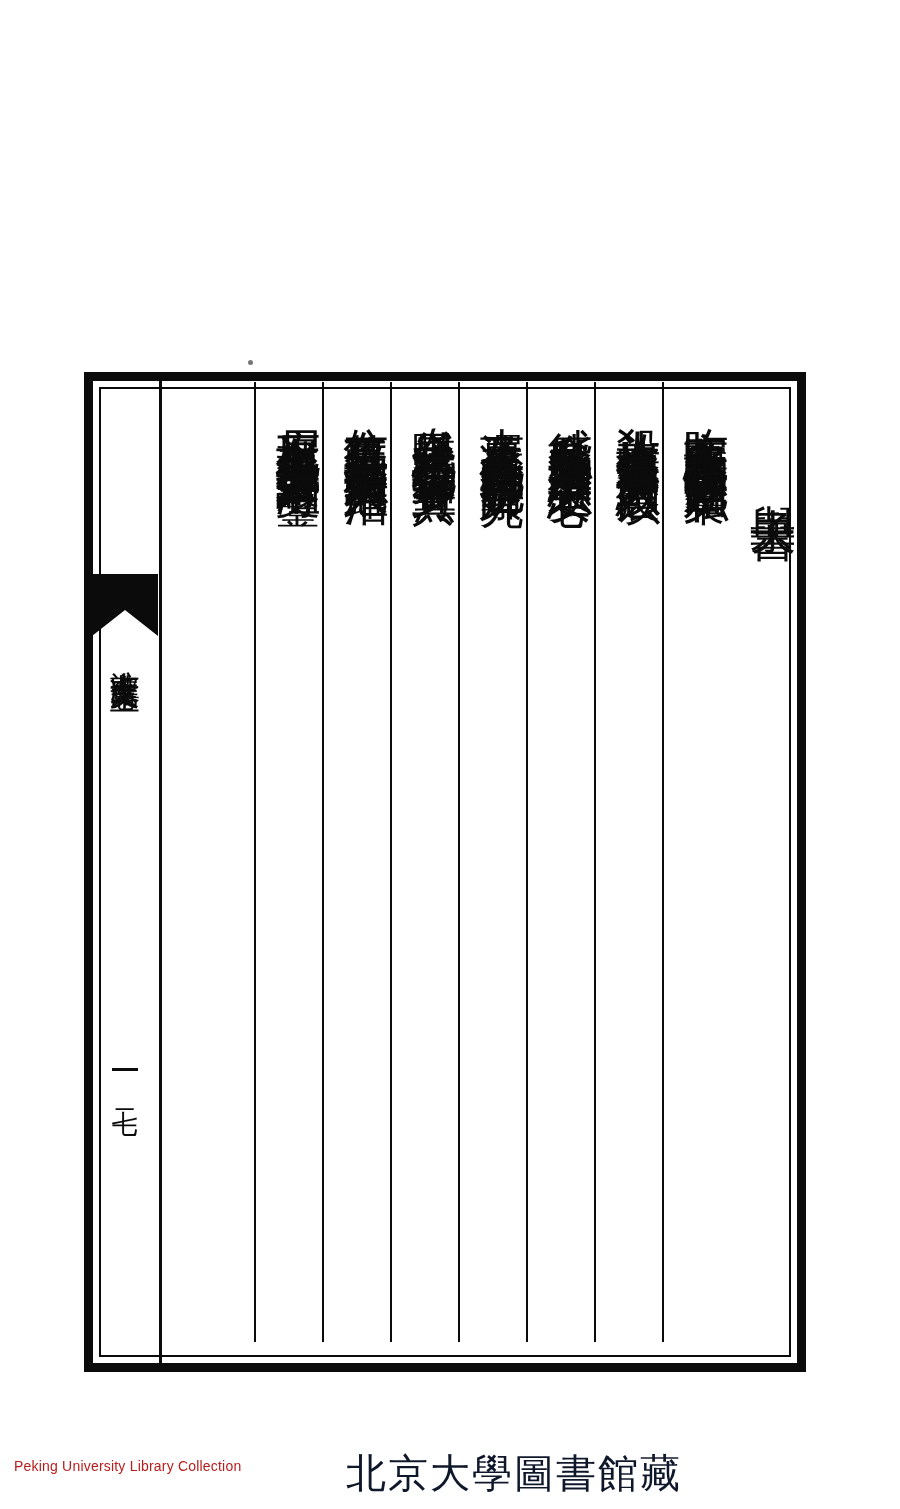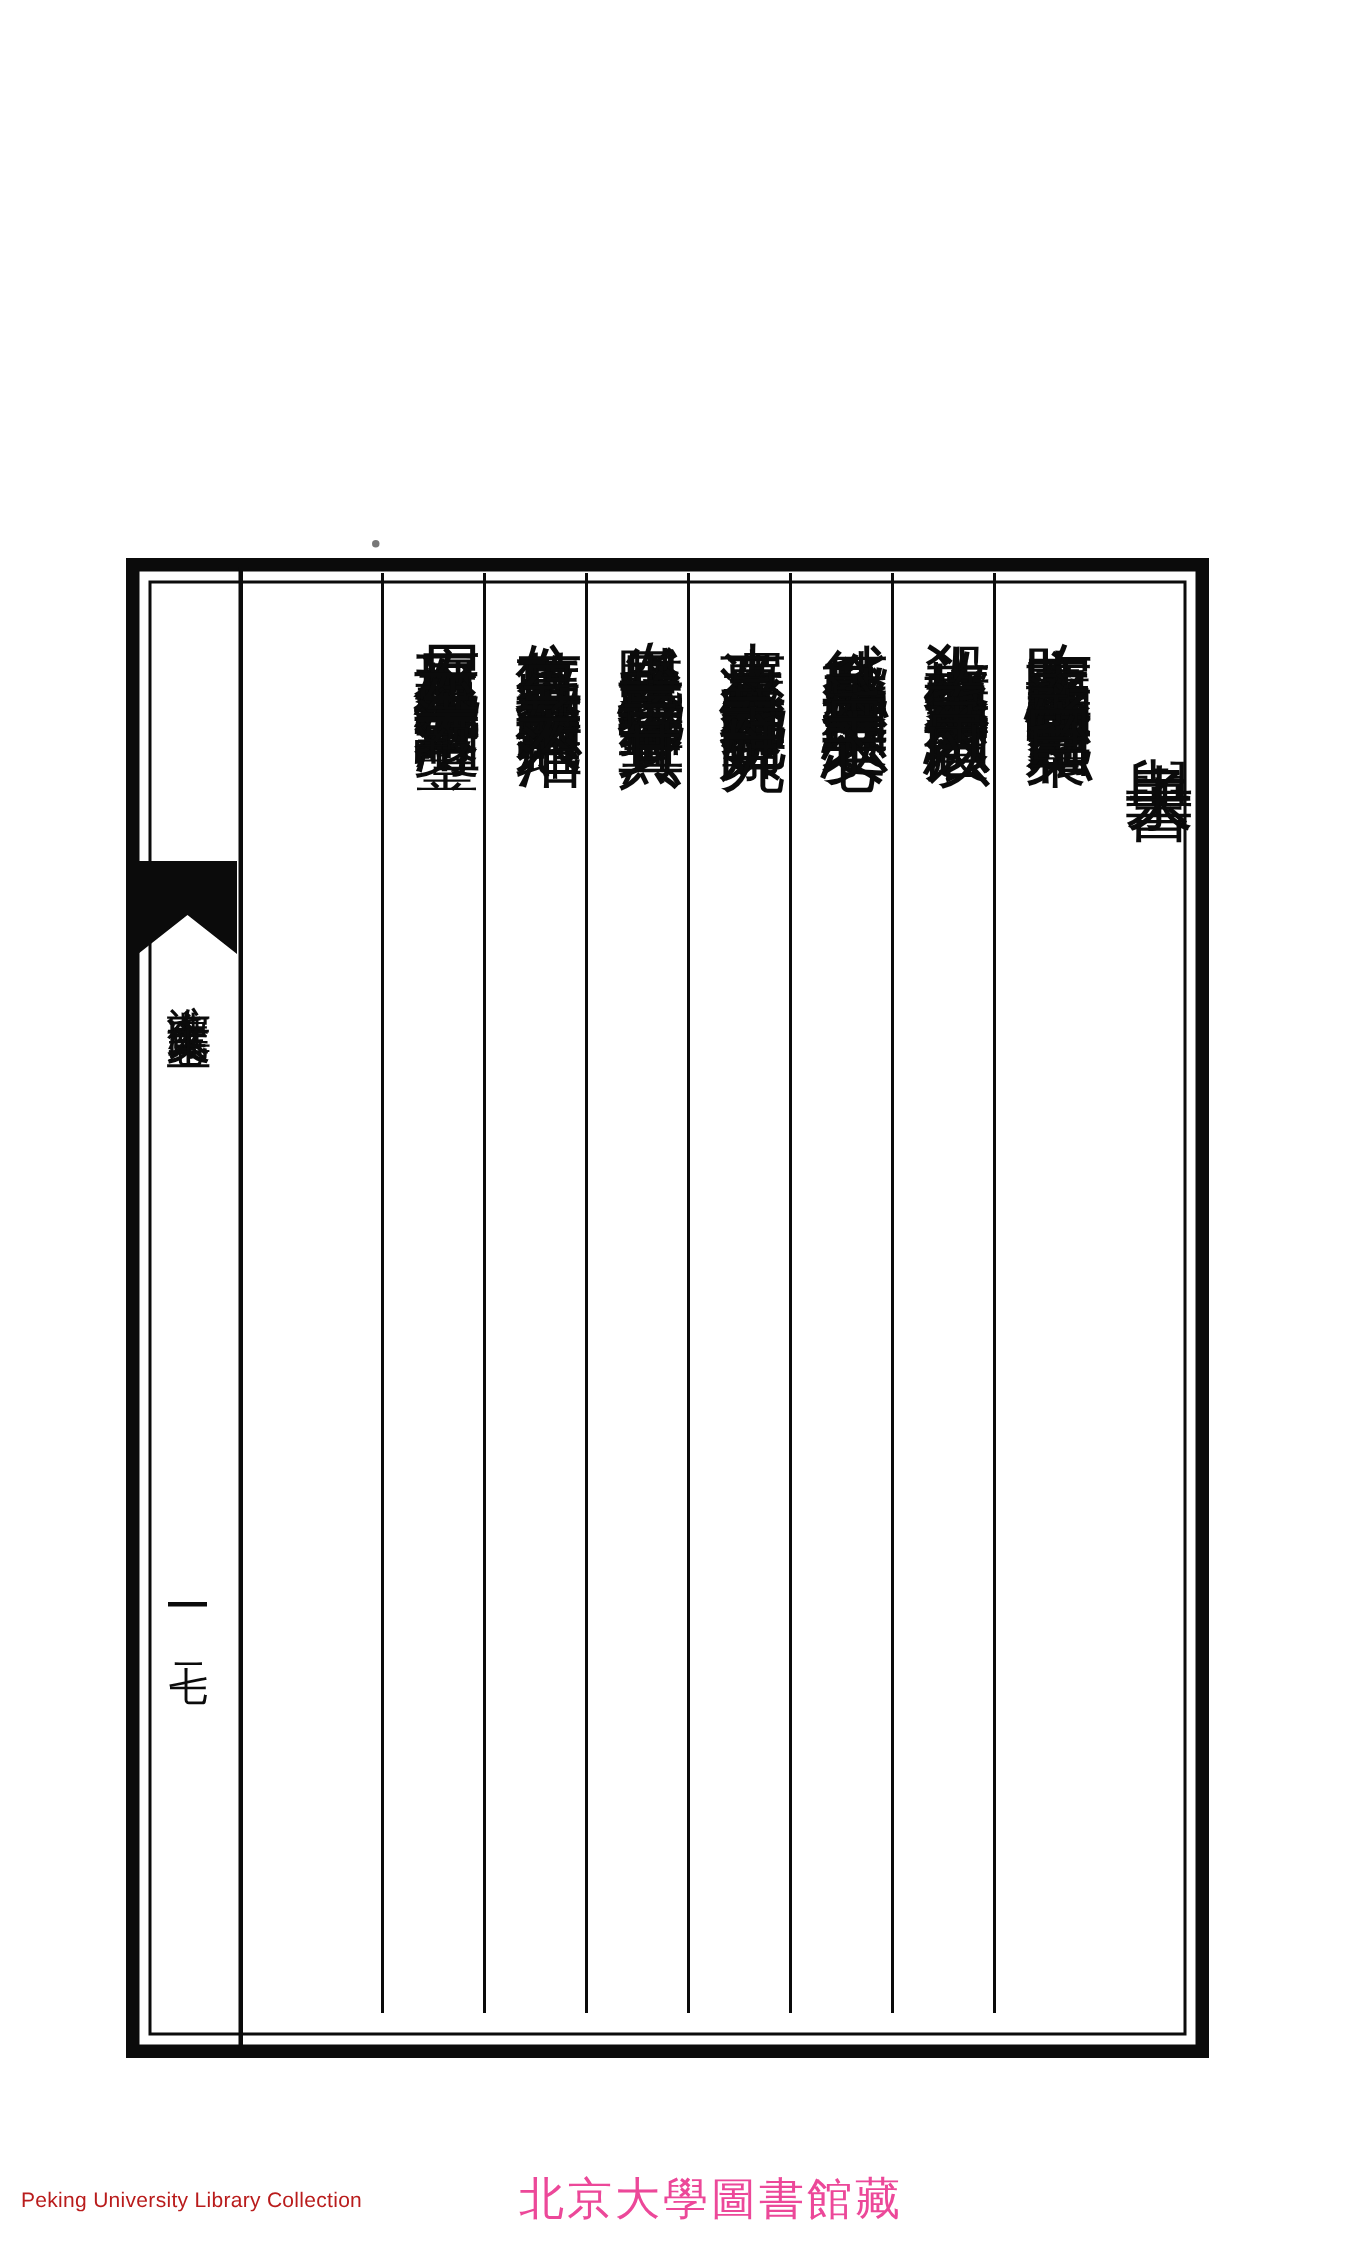--- a/index.html
+++ b/index.html
@@ -166,22 +166,22 @@
     top: 26px;
     font-size: 14px;
     color: #b91c1c;
     font-family: "Liberation Sans", sans-serif;
     letter-spacing: 0.2px;
   }
   #footer-zh {
     position: absolute;
     left: 346px;
     top: 14px;
-    font-size: 30px;
-    color: #ec4899;
+    font-size: 40px;
+    color: #0f172a;
     letter-spacing: 2px;
     font-family: Liberation Mono, monospace;
   }
 </style>
 </head>
 <body>
 
 <div id="scan-page">
 
   <div id="reg-mark"></div>

